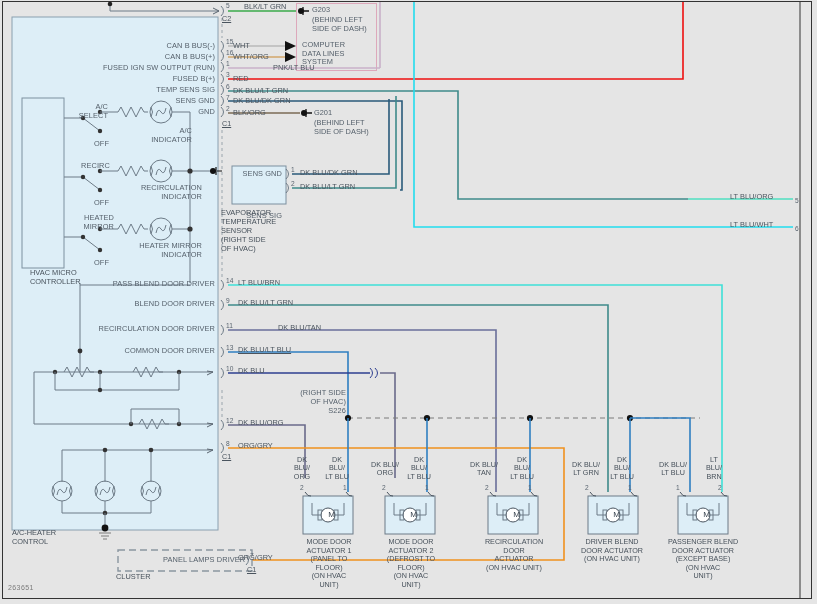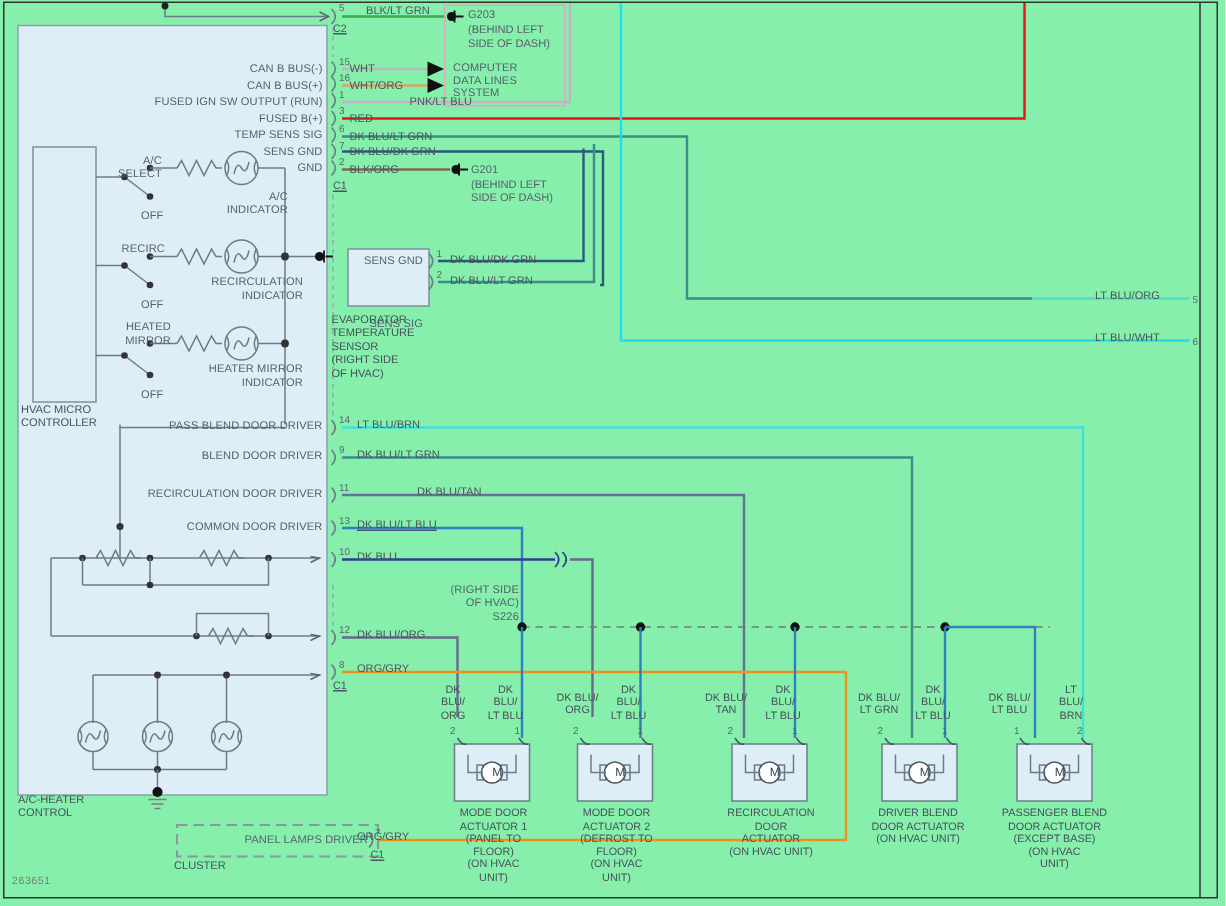--- a/index.html
+++ b/index.html
@@ -1,17 +1,17 @@
 <!DOCTYPE html>
 <html><head>
 <meta charset="utf-8">
 <style>
   html,body{margin:0;padding:0;background:#ffffff;}
   body{font-family:"Liberation Sans",sans-serif;}
-  #root{position:relative;width:817px;height:604px;background:#86efac;overflow:hidden;}
+  #root{position:relative;width:817px;height:604px;background:#e5e5e5;overflow:hidden;}
   .frame{position:absolute;left:2px;top:1px;width:810px;height:598px;border:1.5px solid #333;box-sizing:border-box;}
   svg.layer{position:absolute;left:0;top:0;width:817px;height:604px;}
   .lbl{position:absolute;color:#55606b;font-size:7.4px;line-height:8.6px;letter-spacing:.1px;white-space:pre;}
   .lbl.r{text-align:right;}
   .lbl.c{text-align:right;}
   .pin{position:absolute;color:#5a6570;font-size:6.6px;}
   .wname{position:absolute;color:#4a545e;font-size:7.4px;white-space:pre;}
   .cref{position:absolute;color:#4a545e;font-size:7.2px;text-decoration:underline;}
   .gnd{position:absolute;color:#55606b;font-size:7.4px;line-height:8.8px;white-space:pre;}
   .idnum{position:absolute;left:8px;top:584px;color:#7b7b7b;font-size:7px;letter-spacing:.4px;}
@@ -364,21 +364,21 @@
   <div class="lbl c" style="left:75px;top:199px;width:34px;">OFF</div>
   <div class="lbl c" style="left:120px;top:184px;width:82px;">RECIRCULATION
 INDICATOR</div>
 
   <div class="lbl c" style="left:58px;top:214px;width:56px;">HEATED
 MIRROR</div>
   <div class="lbl c" style="left:75px;top:259px;width:34px;">OFF</div>
   <div class="lbl c" style="left:120px;top:242px;width:82px;">HEATER MIRROR
 INDICATOR</div>
 
-  <div class="blkname" style="left:14px;top:268px;">HVAC MICRO
+  <div class="blkname" style="left:30px;top:268px;">HVAC MICRO
 CONTROLLER</div>
   <div class="blkname" style="left:12px;top:528px;">A/C-HEATER
 CONTROL</div>
 
   <div class="lbl r" style="left:228px;top:170px;width:54px;">SENS GND</div>
   <div class="lbl r" style="left:228px;top:184px;width:54px;margin-top:28px;">SENS SIG</div>
   <div class="pin" style="left:291px;top:166px;">1</div>
   <div class="wname" style="left:300px;top:168px;">DK BLU/DK GRN</div>
   <div class="pin" style="left:291px;top:180px;">2</div>
   <div class="wname" style="left:300px;top:182px;">DK BLU/LT GRN</div>

